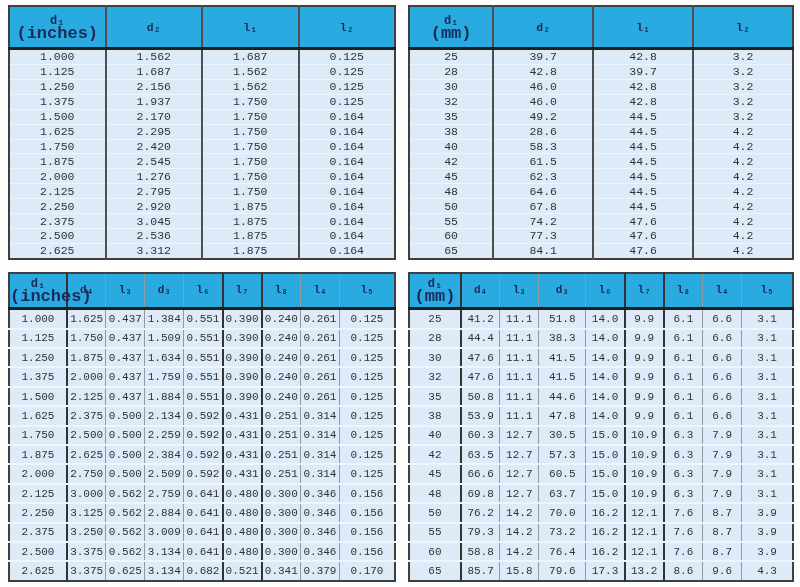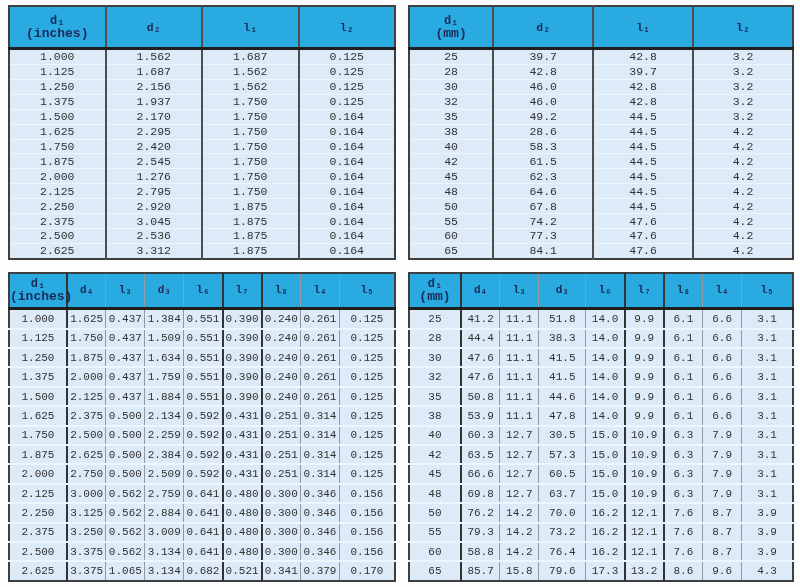--- a/index.html
+++ b/index.html
@@ -40,21 +40,21 @@
     font-weight:bold;font-size:12px;line-height:13px;
     border-bottom:3px solid #1f1f1f;
     padding:0;vertical-align:middle;text-align:center;
   }
   td{
     text-align:center;vertical-align:middle;
     color:var(--body-text);
     padding:0;
   }
   .hsym{font-size:12px;line-height:13px;}
-  .hunit{font-size:13px;line-height:12px;font-weight:bold;}
+  .hunit{font-size:17px;line-height:12px;font-weight:bold;}
 
   
   .t-top th,.t-top td{font-size:11.5px;}
   .t-top th{height:40px;}
   .t-top td{border-bottom:1px solid var(--row-sep);}
   .t-top tbody tr:last-child td{border-bottom:none;}
   .t-top th + th,.t-top td + td{border-left:2px solid #4e4e4e;}
   .t-top th{width:25%;}
   .t-tr th:first-child{width:21%;}
 
@@ -437,21 +437,21 @@
             <td>3.134</td>
             <td>0.641</td>
             <td>0.480</td>
             <td>0.300</td>
             <td>0.346</td>
             <td>0.156</td>
           </tr>
           <tr>
             <td>2.625</td>
             <td>3.375</td>
-            <td>1.065</td>
+            <td>0.625</td>
             <td>3.134</td>
             <td>0.682</td>
             <td>0.521</td>
             <td>0.341</td>
             <td>0.379</td>
             <td>0.170</td>
           </tr>
         </tbody>
       </table>
     </div>

